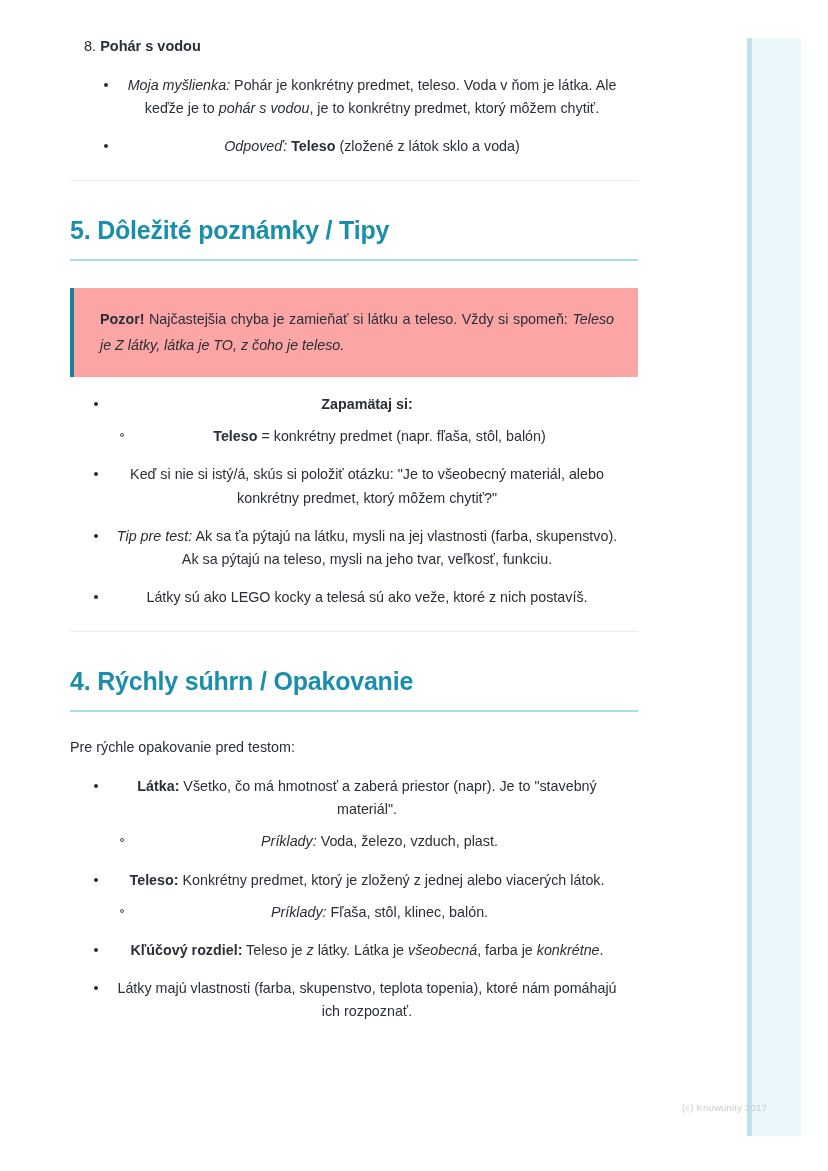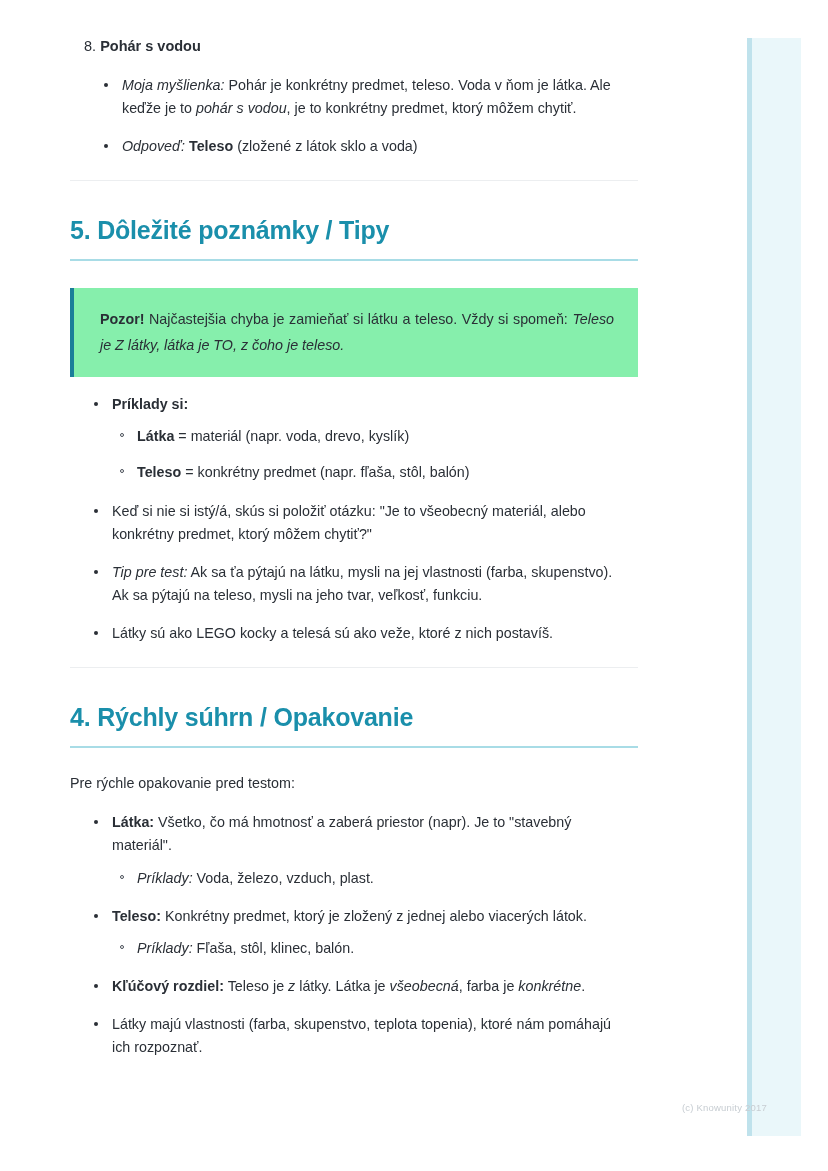--- a/index.html
+++ b/index.html
@@ -57,20 +57,21 @@
     color: #2a2f36;
     margin: 0 0 12px 14px;
   }
   .numbered-item .num { font-weight: 400; }
   .numbered-item .ttl { font-weight: 700; }
 
   ul.lvl1 {
     list-style: none;
     margin: 16px;
     padding: 0;
+    text-align: center;
   }
   ul.lvl1 > li {
     position: relative;
     padding-left: 26px;
     margin-bottom: 15px;
     font-size: 14.3px;
     line-height: 1.62;
     color: #2a2f36;
   }
   ul.lvl1 > li::before {
@@ -133,21 +134,21 @@
   .heading-rule {
     border: 0;
     border-top: 2px solid #a8dce6;
     margin: 14px 0 0 0;
     width: 568px;
   }
 
   
   .callout {
     margin-top: 27px;
-    background: #86efac;
+    background: #fca5a5;
     border-left: 4px solid #1a7e99;
     padding: 19px 24px 19px 26px;
     box-sizing: border-box;
     width: 568px;
   }
   .callout p {
     margin: 0;
     font-size: 14.3px;
     line-height: 1.78;
     text-align: justify;
@@ -205,25 +206,22 @@
     <hr class="heading-rule">
 
     <div class="callout">
       <p>
         <b>Pozor!</b><span> Najčastejšia chyba je zamieňať si látku a teleso. Vždy si spomeň: </span><i>Teleso je Z látky, látka je TO, z čoho je teleso.</i>
       </p>
     </div>
 
     <ul class="lvl1 list-block">
       <li>
-        <b>Príklady si:</b>
+        <b>Zapamätaj si:</b>
         <ul class="lvl2">
-          <li>
-            <b>Látka</b><span> = materiál (napr. voda, drevo, kyslík)</span>
-          </li>
           <li>
             <b>Teleso</b><span> = konkrétny predmet (napr. fľaša, stôl, balón)</span>
           </li>
         </ul>
       </li>
       <li>
         <span>Keď si nie si istý/á, skús si položiť otázku: "Je to všeobecný materiál, alebo konkrétny predmet, ktorý môžem chytiť?"</span>
       </li>
       <li>
         <i>Tip pre test:</i><span> Ak sa ťa pýtajú na látku, mysli na jej vlastnosti (farba, skupenstvo). Ak sa pýtajú na teleso, mysli na jeho tvar, veľkosť, funkciu.</span>

